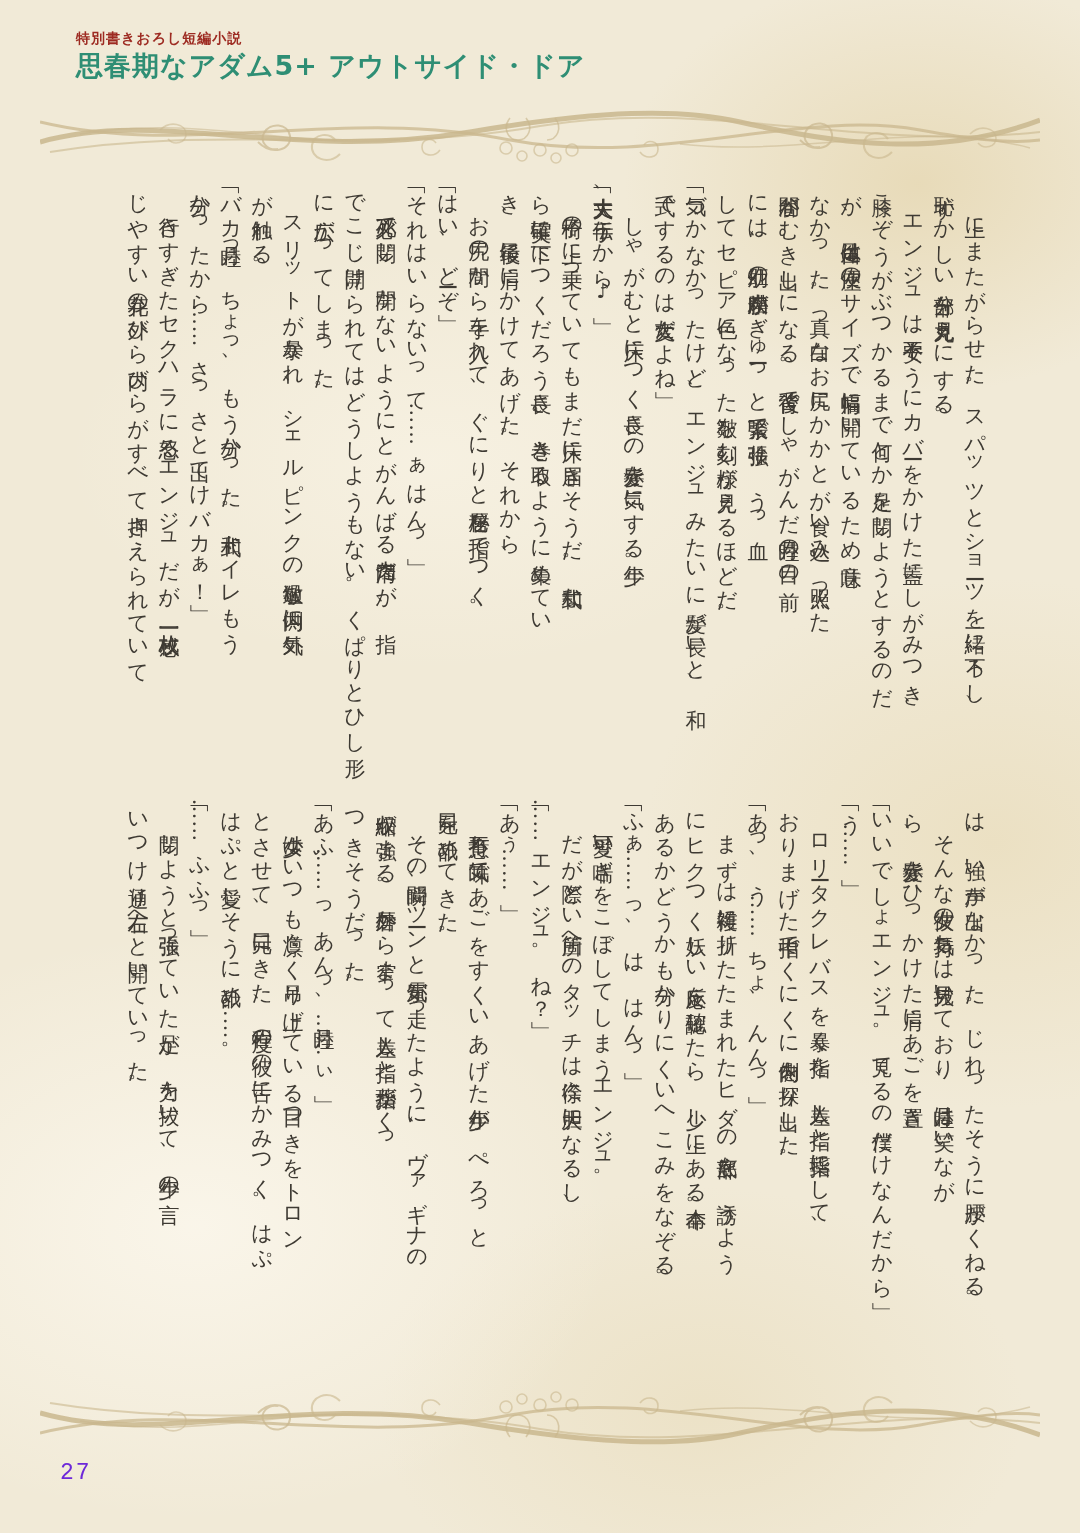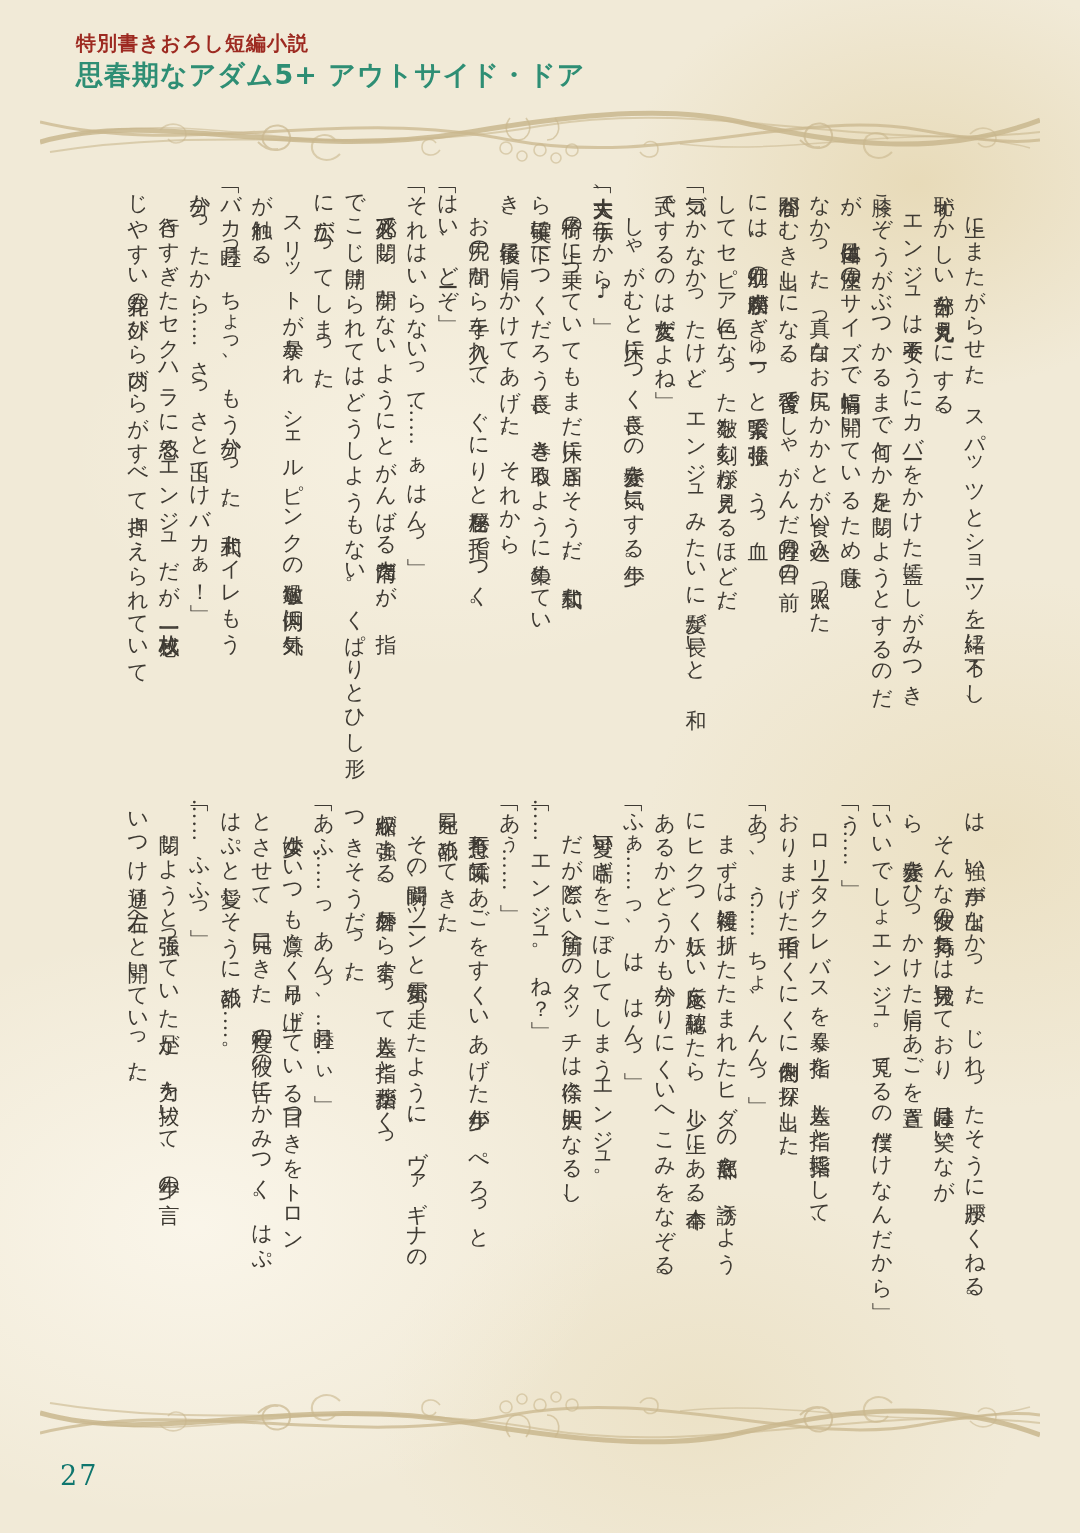--- a/index.html
+++ b/index.html
@@ -8,37 +8,37 @@
     font-family:"DejaVu Serif","Liberation Serif",serif;
     background:
       radial-gradient(ellipse 420px 300px at 85% 12%, rgba(224,206,160,.55), rgba(224,206,160,0) 70%),
       radial-gradient(ellipse 500px 380px at 92% 55%, rgba(228,212,170,.45), rgba(228,212,170,0) 70%),
       radial-gradient(ellipse 600px 420px at 18% 80%, rgba(252,248,238,.8), rgba(252,248,238,0) 70%),
       radial-gradient(ellipse 520px 300px at 40% 30%, rgba(250,245,232,.6), rgba(250,245,232,0) 70%),
       radial-gradient(ellipse 460px 320px at 65% 92%, rgba(226,210,168,.35), rgba(226,210,168,0) 70%),
       #f1ead7;
   }
   .header{position:absolute;left:76px;top:30px;font-family:"DejaVu Sans","Liberation Sans",sans-serif;}
-  .header-label{color:#9d2a21;font-size:20px;font-weight:bold;letter-spacing:1px;}
+  .header-label{color:#9d2a21;font-size:14px;font-weight:bold;letter-spacing:1px;}
   .header-title{color:#2e8e74;font-size:27px;font-weight:bold;letter-spacing:1px;}
   .ornament{position:absolute;left:40px;width:1000px;height:72px;}
   .ornament.top{top:100px;}
   .ornament.bottom{top:1383px;transform:scaleY(-1);}
   .vtext{
     position:absolute;right:90px;
     writing-mode:vertical-rl;text-orientation:mixed;
     font-size:21px;line-height:31px;letter-spacing:.6px;
     color:#3e3a33;height:592px;
   }
   .vtext.top-block{top:180px;}
   .vtext.bottom-block{top:798px;}
   .vline{white-space:nowrap;}
   .page-number{
     position:absolute;left:60px;top:1460px;
-    font-size:27px;color:#0f766e;letter-spacing:2px;
+    font-size:23px;color:#6d28d9;letter-spacing:2px;font-family:Liberation Mono, monospace;
   }
 </style>
 </head>
 <body>
 
 <div class="header">
   <div class="header-label">特別書きおろし短編小説</div>
   <div class="header-title">思春期なアダム5+ アウトサイド・ドア</div>
 </div>
 

